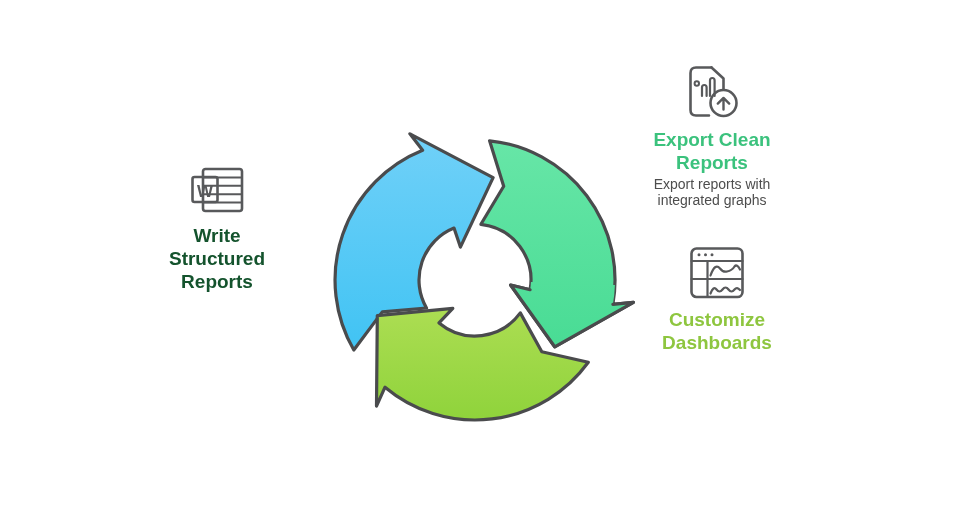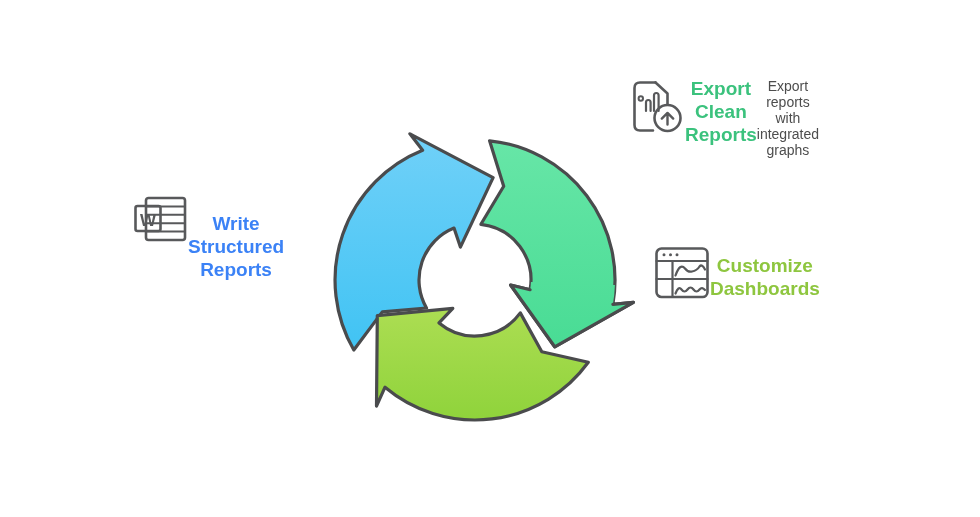--- a/index.html
+++ b/index.html
@@ -1,35 +1,35 @@
 <!DOCTYPE html>
 <html style="--text: #4D4D4D; --icon-stroke: #58595B;"><head>
 <meta charset="utf-8">
 <style>
   html,body{margin:0;padding:0;background:#fff;}
   .canvas{
     position:relative;width:980px;height:517px;background:#fff;
     font-family:"Liberation Sans",sans-serif;overflow:hidden;
   }
   .item{
-    position:absolute;display:flex;flex-direction:row;align-items:center;
+    position:absolute;display:flex;flex-direction:column;align-items:center;
     text-align:center;width:170px;
   }
   .item .icon{margin-bottom:8px;}
   .item .icon svg{display:block;}
   .item .title{
     font-weight:bold;font-size:19px;line-height:23px;white-space:pre-line;
   }
   .item .desc{
     font-size:14px;line-height:16px;color:var(--text,#4d4d4d);
-    white-space:pre-line;margin-top:14px;
+    white-space:pre-line;margin-top:2px;
   }
   .item-write{left:132px;top:166px;}
   .item-export{left:627px;top:64px;}
-  .item-customize{left:654px;top:246px;}
+  .item-customize{left:632px;top:246px;}
   .cycle{position:absolute;left:310px;top:115px;width:330px;height:330px;}
   .ico{stroke:var(--icon-stroke,#58595b);fill:none;stroke-linecap:round;stroke-linejoin:round;}
   .ico-fill{fill:var(--icon-stroke,#58595b);stroke:none;}
   .ico-w{fill:var(--icon-stroke,#58595b);font-weight:bold;font-size:17px;
          font-family:"Liberation Sans",sans-serif;}
 </style>
 </head>
 <body>
 
 <div class="canvas">
@@ -58,21 +58,21 @@
 
   <div class="item item-write">
     <span class="icon">
       <svg width="56" height="50" viewBox="0 0 56 50">
         <rect class="ico" x="14" y="3" width="39" height="42" rx="2.5" stroke-width="2.6"></rect>
         <path class="ico" stroke-width="2" d="M14.5 11.4 H52 M14.5 19.8 H52 M14.5 28.2 H52 M14.5 36.6 H52"></path>
         <rect class="ico" x="3.5" y="11" width="25" height="25" rx="2" stroke-width="2.6" fill="#fff"></rect>
         <text class="ico-w" x="16" y="30.5" text-anchor="middle">W</text>
       </svg>
     </span>
-    <div class="title" style="color: #3b82f6; margin-top: 46px;">Write
+    <div class="title" style="color: #14532d;">Write
 Structured
 Reports</div>
   </div>
 
   <div class="item item-export">
     <span class="icon">
       <svg width="58" height="56" viewBox="0 0 58 56">
         <path class="ico" stroke-width="2.6" d="M28.5 3.5 H13 Q7.5 3.5 7.5 9 V46 Q7.5 51.5 13 51.5 H26"></path>
         <path class="ico" stroke-width="2.6" d="M40.5 25 V14.5 L28.5 3.5"></path>
         <circle class="ico" cx="13.8" cy="19.5" r="2.2" stroke-width="2"></circle>

